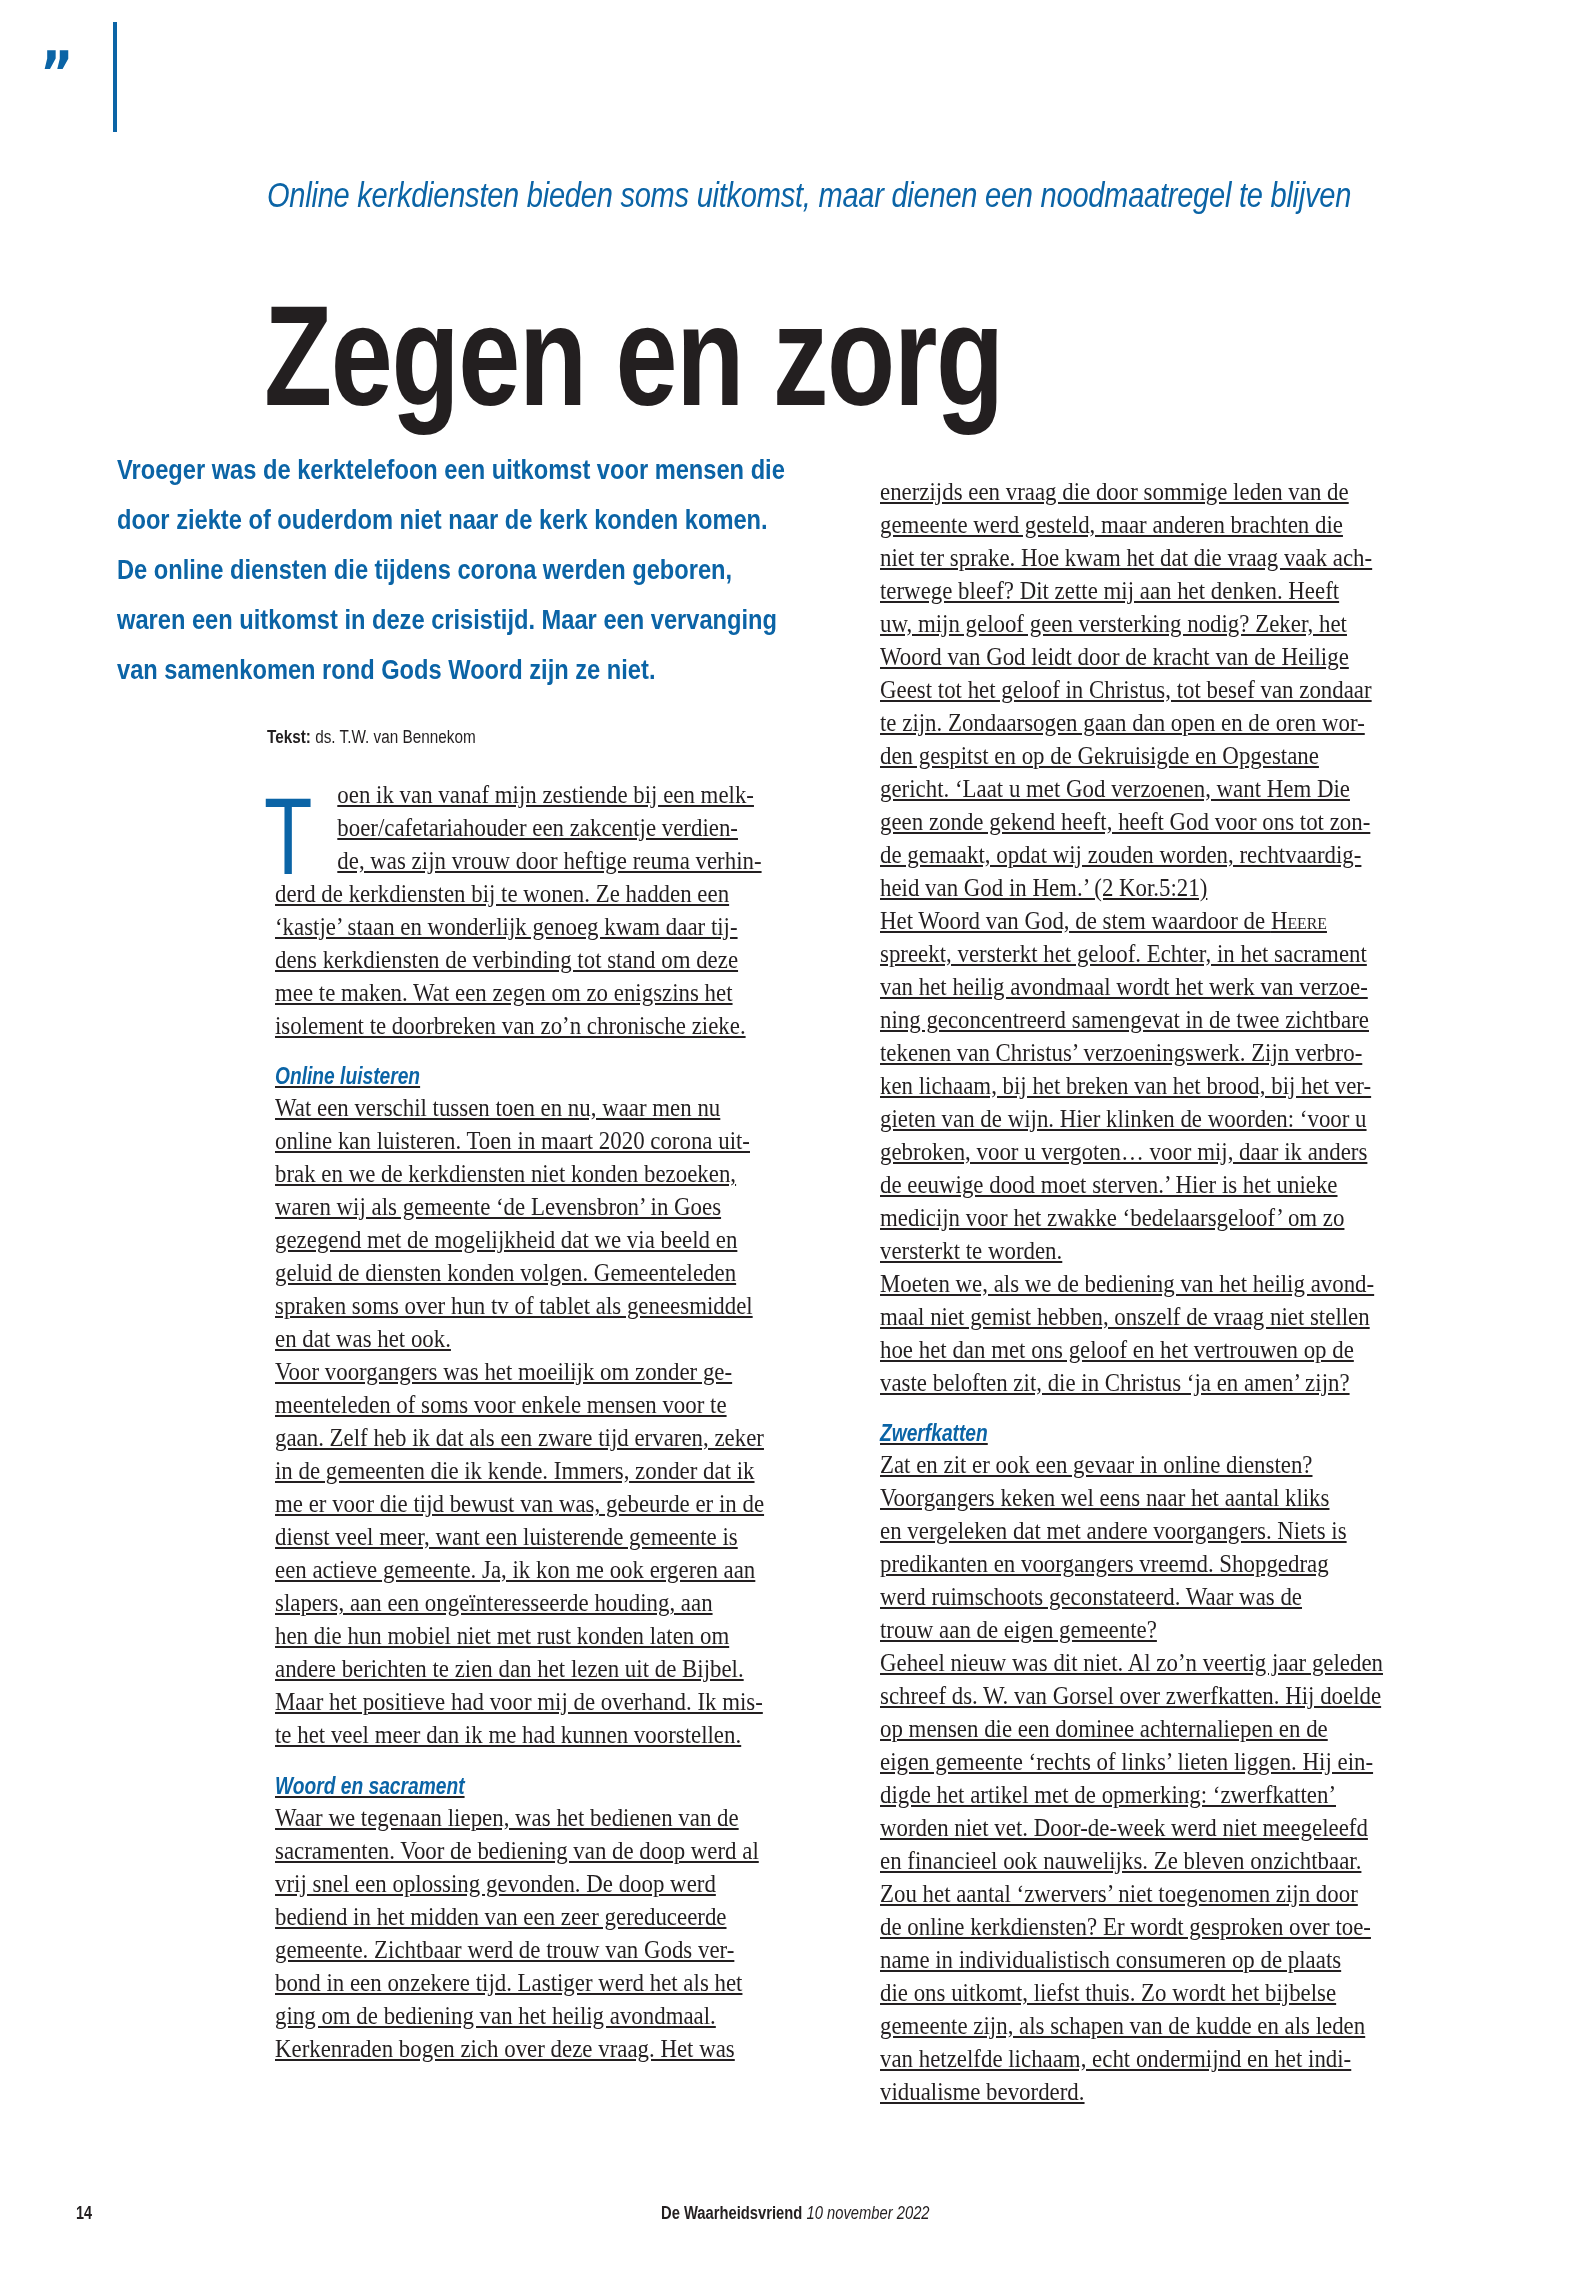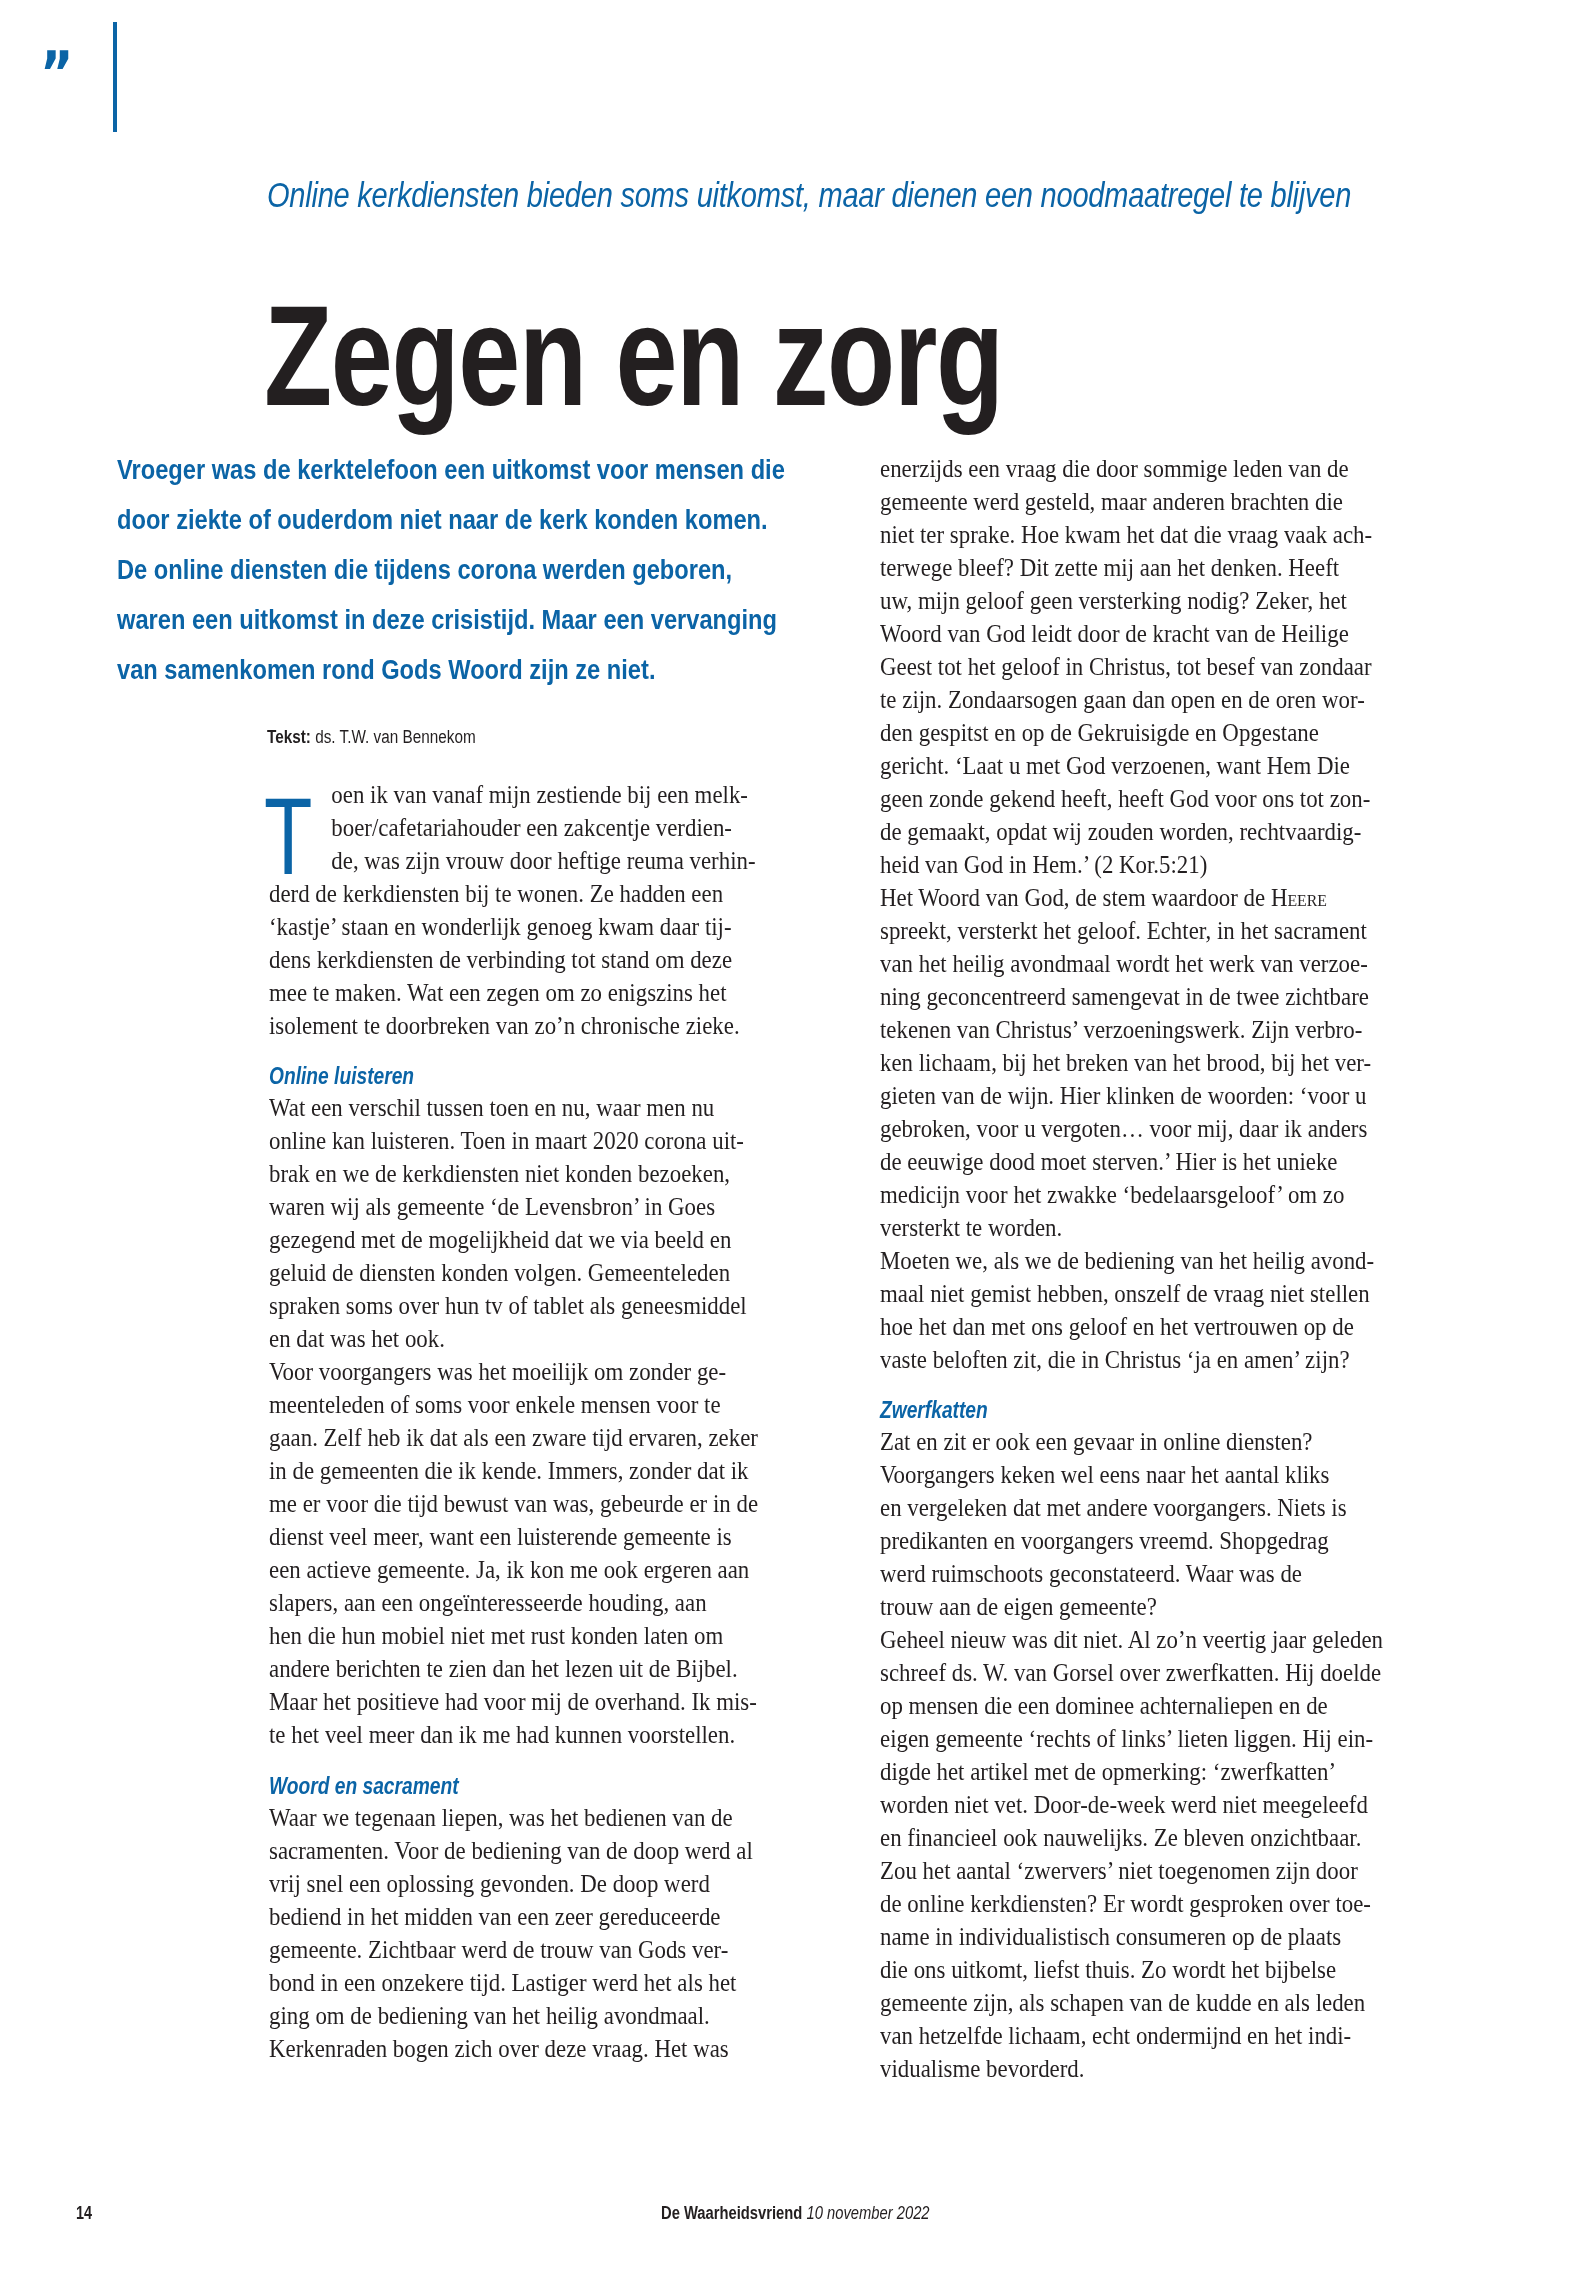--- a/index.html
+++ b/index.html
@@ -8,22 +8,22 @@
   .quote-mark { left:40px; top:43px; font-family:"DejaVu Sans", sans-serif; font-weight:bold; font-size:60px; line-height:60px; color:#0b64a6; transform:scaleX(0.85); transform-origin:left top; }
   .vline { left:113px; top:21.6px; width:3.5px; height:110px; background:#0b64a6; }
   .subtitle { left:267px; top:173px; font-family:"Liberation Sans", sans-serif; font-style:italic; font-size:35px; line-height:43px; color:#0b64a6; white-space:nowrap; transform:scaleX(0.83); transform-origin:left top; letter-spacing:-0.3px; }
   .title { left:264px; top:278px; font-family:"Liberation Sans", sans-serif; font-weight:bold; font-size:143px; line-height:155px; color:#231f20; white-space:nowrap; transform:scaleX(0.78); transform-origin:left top; letter-spacing:-1.7px; }
   .lead { left:117px; top:444px; width:897px; font-family:"Liberation Sans", sans-serif; font-weight:bold; font-size:28.5px; line-height:50px; color:#0b64a6; transform:scaleX(0.83); transform-origin:left top; }
   .lead div { white-space:nowrap; }
   .byline { left:267px; top:725px; font-family:"Liberation Sans", sans-serif; font-size:18px; line-height:24px; white-space:nowrap; transform:scaleX(0.85); transform-origin:left top; }
   .byline b { font-weight:bold; }
   .col { font-family:"Liberation Serif", serif; font-size:24.6px; line-height:33px; color:#231f20; }
   .col .ln { white-space:nowrap; transform:scaleX(0.93); transform-origin:left top; height:33px; }
-  .col-left { left:269px; top:778px; width:578px; }
-  .col-right { left:880px; top:452px; width:578px; }
+  .col-left { left:275px; top:778px; width:578px;text-decoration:underline; }
+  .col-right { left:880px; top:475px; width:578px;text-decoration:underline; }
   .col .head { font-family:"Liberation Sans", sans-serif; font-style:italic; font-weight:bold; font-size:24px; color:#0b64a6; transform:scaleX(0.8); transform-origin:left top; white-space:nowrap; height:33px; line-height:35px; }
   .col .gap { height:16.4px; }
   .indent { padding-left:67px; }
   .dropcap { left:264px; top:781px; font-family:"Liberation Sans", sans-serif; font-size:110px; line-height:110px; color:#0b64a6; transform:scaleX(0.72); transform-origin:left top; font-weight:normal; }
   .sc { font-variant:small-caps; }
   .footer-page { left:76px; top:2203px; font-family:"Liberation Sans", sans-serif; font-weight:bold; font-size:18px; transform:scaleX(0.8); transform-origin:left top; }
   .footer-pub { left:661px; top:2203px; font-family:"Liberation Sans", sans-serif; font-size:18px; white-space:nowrap; transform:scaleX(0.82); transform-origin:left top; }
   .footer-pub .pub { font-weight:bold; }
   .footer-pub .date { font-style:italic; }
 </style>

